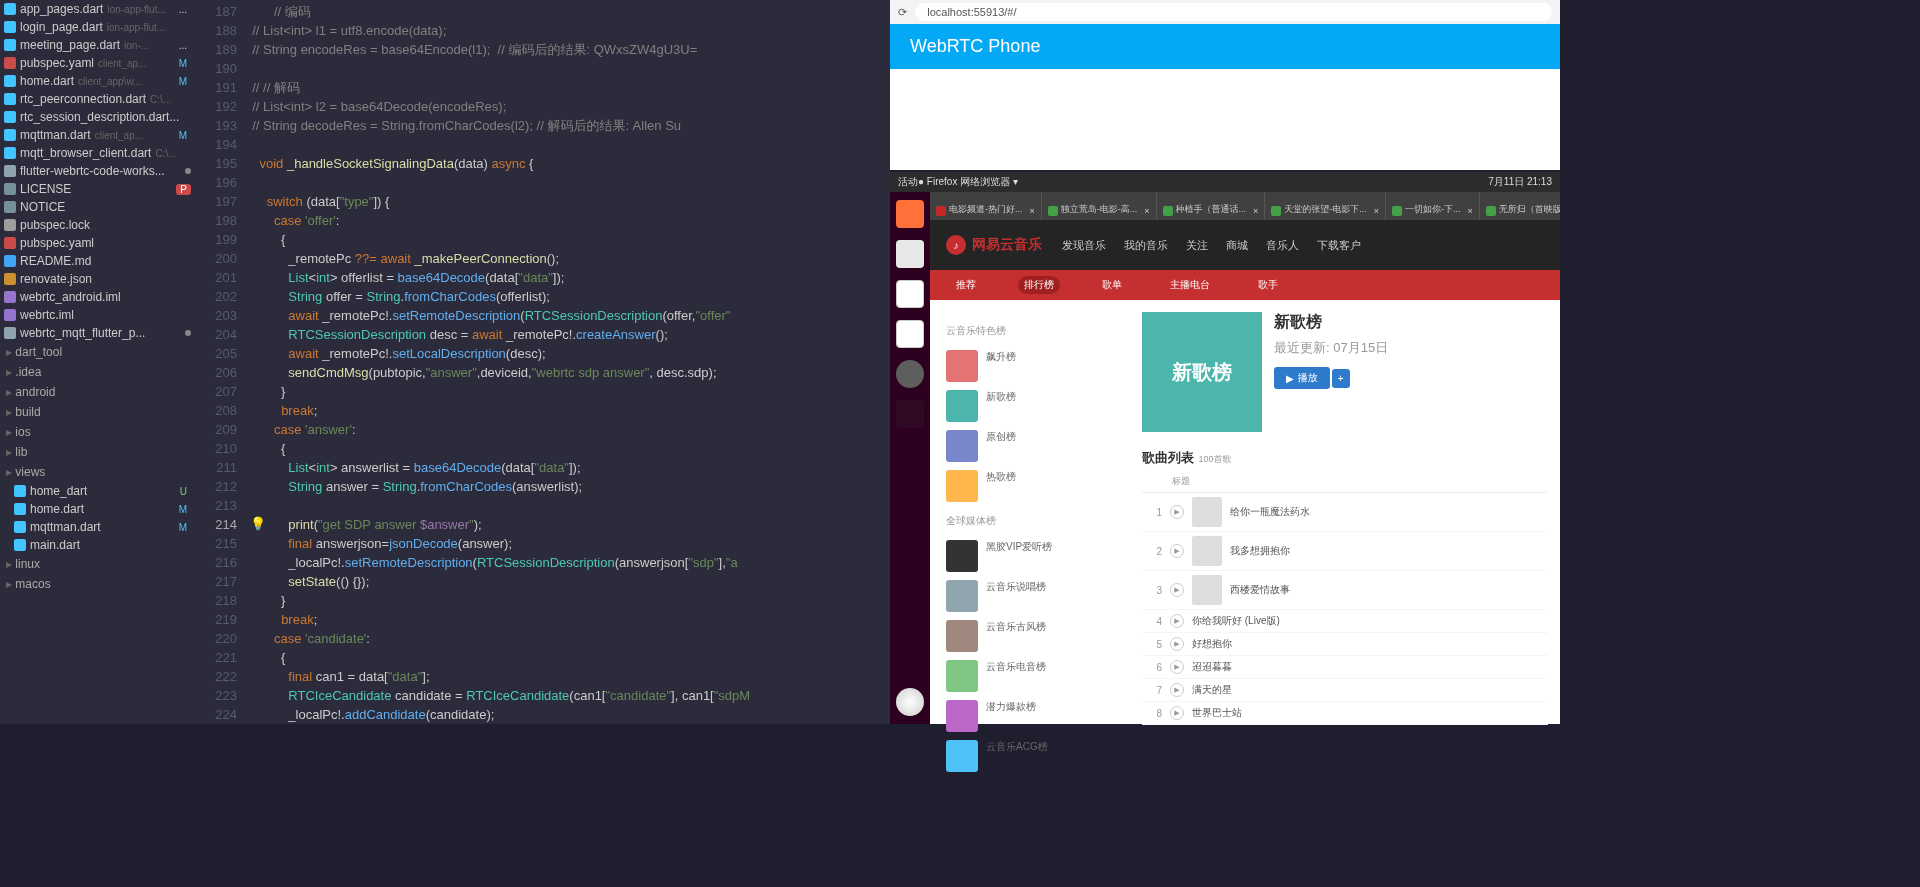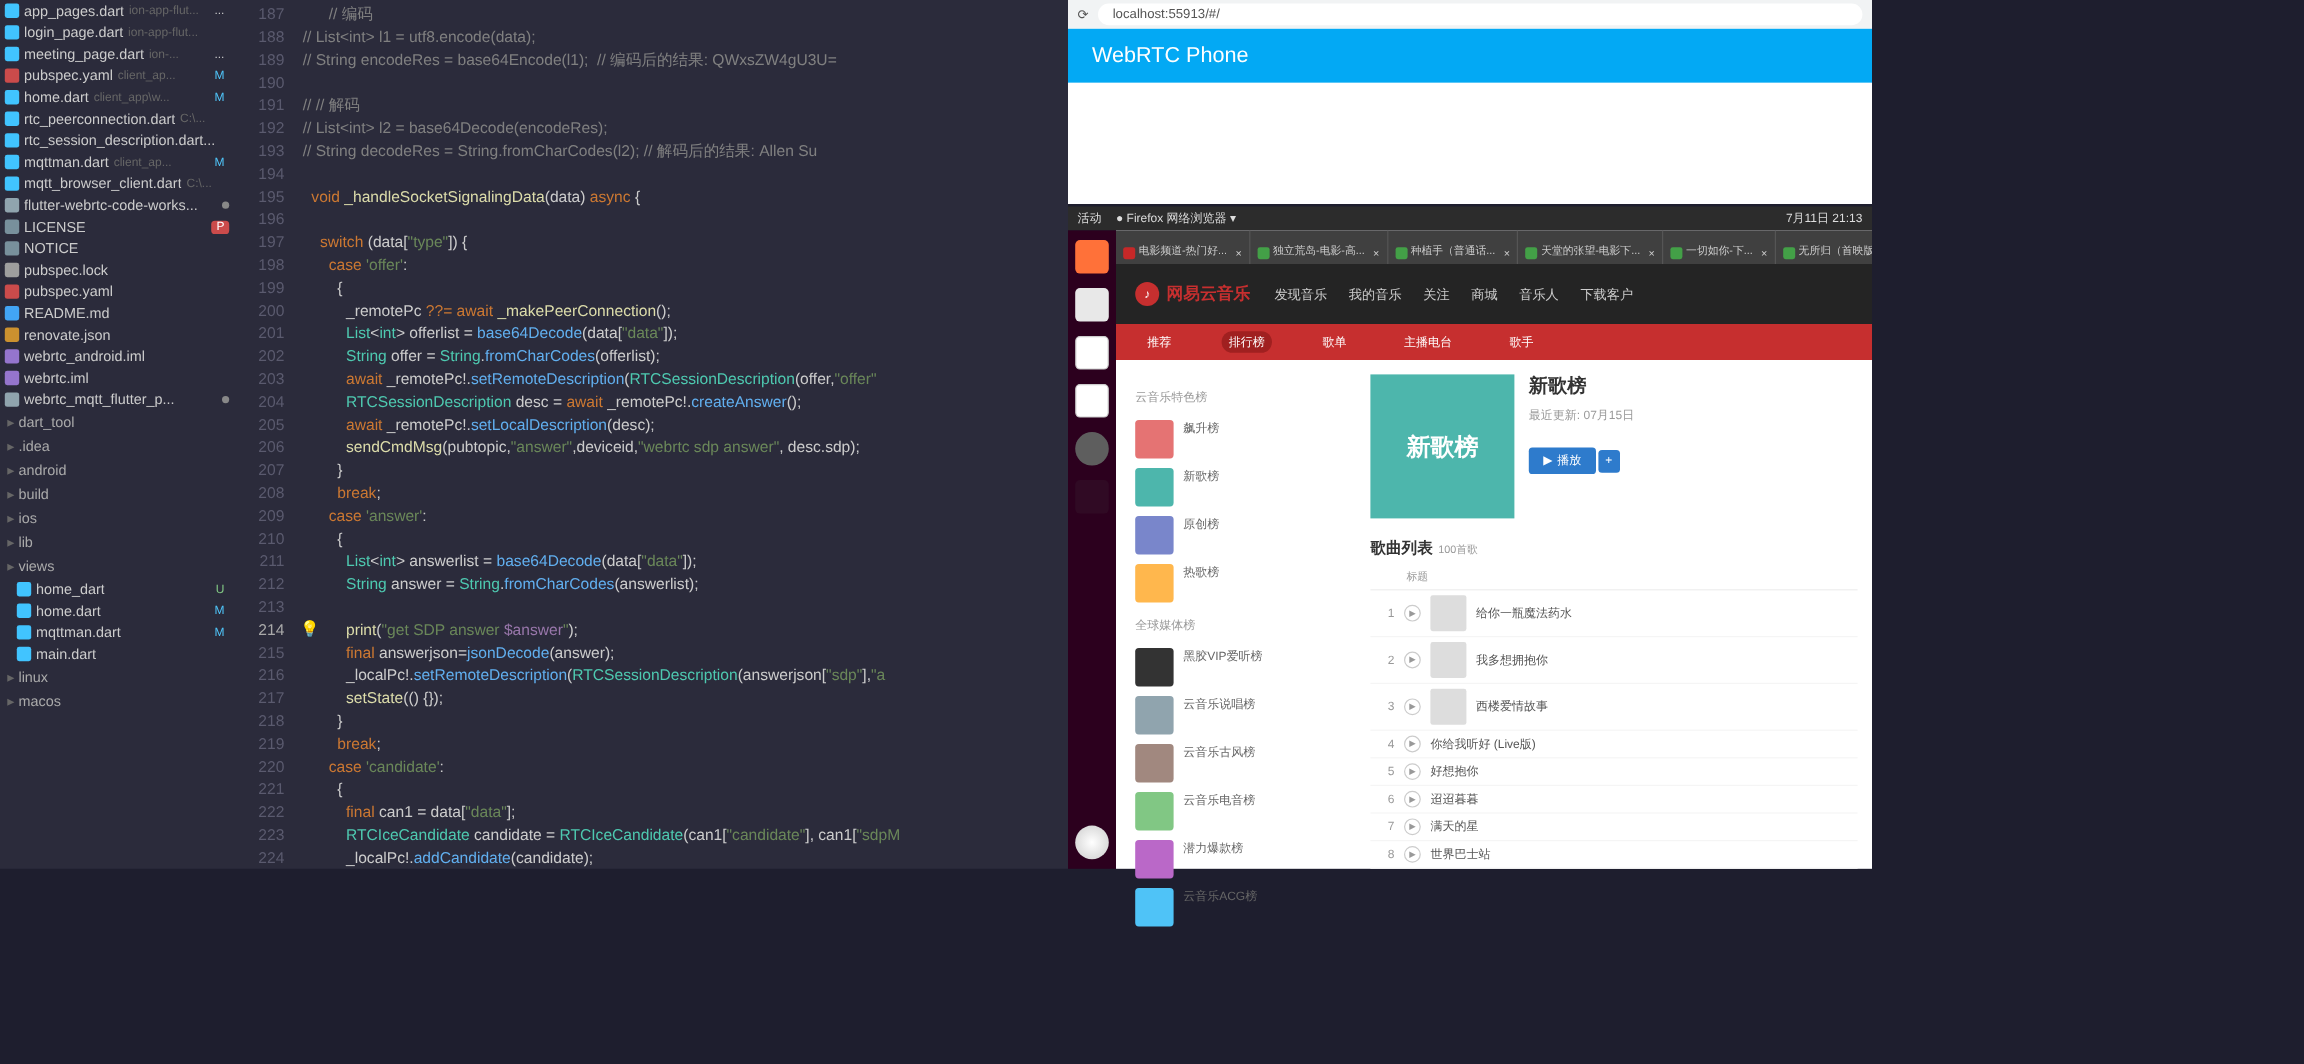--- a/index.html
+++ b/index.html
@@ -33,21 +33,21 @@
 .code .t{color:#4ec9b0}
 .code .s{color:#6a8759}
 .code .fn{color:#dcdcaa}
 .code .m{color:#61afef}
 .code .v{color:#9876aa}
 .browser{position:absolute;top:0;left:890px;width:670px;height:170px;background:#fff}
 .browser-bar{height:24px;background:#f1f3f4;display:flex;align-items:center;padding:0 8px;gap:8px;font-size:11px;color:#555}
 .url{background:#fff;border-radius:12px;padding:3px 12px;flex:1}
 .webrtc-header{background:#03a9f4;color:#fff;padding:12px 20px;font-size:18px;font-weight:500}
 .webrtc-body{background:#fff;height:100px}
-.gnome-bar{position:absolute;top:172px;left:890px;width:670px;height:20px;background:#2c2c2c;color:#ddd;font-size:10px;display:flex;align-items:center;padding:0 8px;gap:12px}
+.gnome-bar{position:absolute;top:172px;left:890px;width:670px;height:20px;background:#2c2c2c;color:#ddd;font-size:10px;display:flex;align-items:center;padding:0 8px;gap:0}
 .gnome-bar .right{margin-left:auto}
 .dock{position:absolute;top:192px;left:890px;width:40px;height:532px;background:#2c001e;display:flex;flex-direction:column;align-items:center;padding:8px 0;gap:12px}
 .dock-icon{width:28px;height:28px;border-radius:4px;cursor:pointer}
 .di-ff{background:#ff7139}
 .di-files{background:#e8e8e8}
 .di-text{background:#fff;border:1px solid #ccc}
 .di-settings{background:#5e5e5e;border-radius:50%}
 .di-term{background:#300a24}
 .di-apps{background:radial-gradient(#fff,#ccc);border-radius:50%}
 .ff-window{position:absolute;top:192px;left:930px;width:630px;height:532px;background:#fff}
@@ -65,21 +65,21 @@
 .subnav-item.active{background:#a02020;border-radius:10px}
 .music-body{display:flex;height:336px;background:#fff}
 .music-left{width:200px;padding:16px;font-size:10px;color:#666}
 .section-title{color:#999;margin:8px 0;font-size:10px}
 .playlist-item{display:flex;align-items:flex-start;gap:8px;padding:4px 0;cursor:pointer}
 .pl-cover{width:32px;height:32px;border-radius:3px}
 .music-right{flex:1;padding:12px}
 .chart-card{display:flex;gap:12px;margin-bottom:16px}
 .chart-cover{width:120px;height:120px;background:#4db6ac;display:flex;align-items:center;justify-content:center;color:#fff;font-size:20px;font-weight:bold}
 .chart-info h2{font-size:16px;color:#333;margin-bottom:6px}
-.chart-info .meta{font-size:10px;color:#999;margin-bottom:20px}
+.chart-info .meta{font-size:13px;color:#999;margin-bottom:10px}
 .play-btn{background:#2e7bcc;color:#fff;border:none;padding:4px 12px;font-size:10px;border-radius:3px;cursor:pointer;display:inline-flex;align-items:center;gap:4px}
 .add-btn{background:#2e7bcc;color:#fff;border:none;padding:4px 6px;font-size:10px;border-radius:3px;cursor:pointer;margin-left:2px}
 .song-list h3{font-size:13px;color:#333;margin-bottom:4px;display:inline-block}
 .song-count{font-size:9px;color:#999;margin-left:0}
 .song-header{display:flex;font-size:9px;color:#999;padding:4px 0;border-bottom:1px solid #eee}
 .song-header span:first-child{width:30px}
 .song-row{display:flex;align-items:center;padding:4px 0;font-size:10px;color:#555;gap:8px;border-bottom:1px solid #f5f5f5}
 .song-idx{width:20px;text-align:right;color:#999}
 .song-play-icon{width:14px;height:14px;border:1px solid #ccc;border-radius:50%;display:flex;align-items:center;justify-content:center;font-size:7px;color:#999;cursor:pointer}
 .song-cover{width:30px;height:30px;background:#ddd;border-radius:2px}

